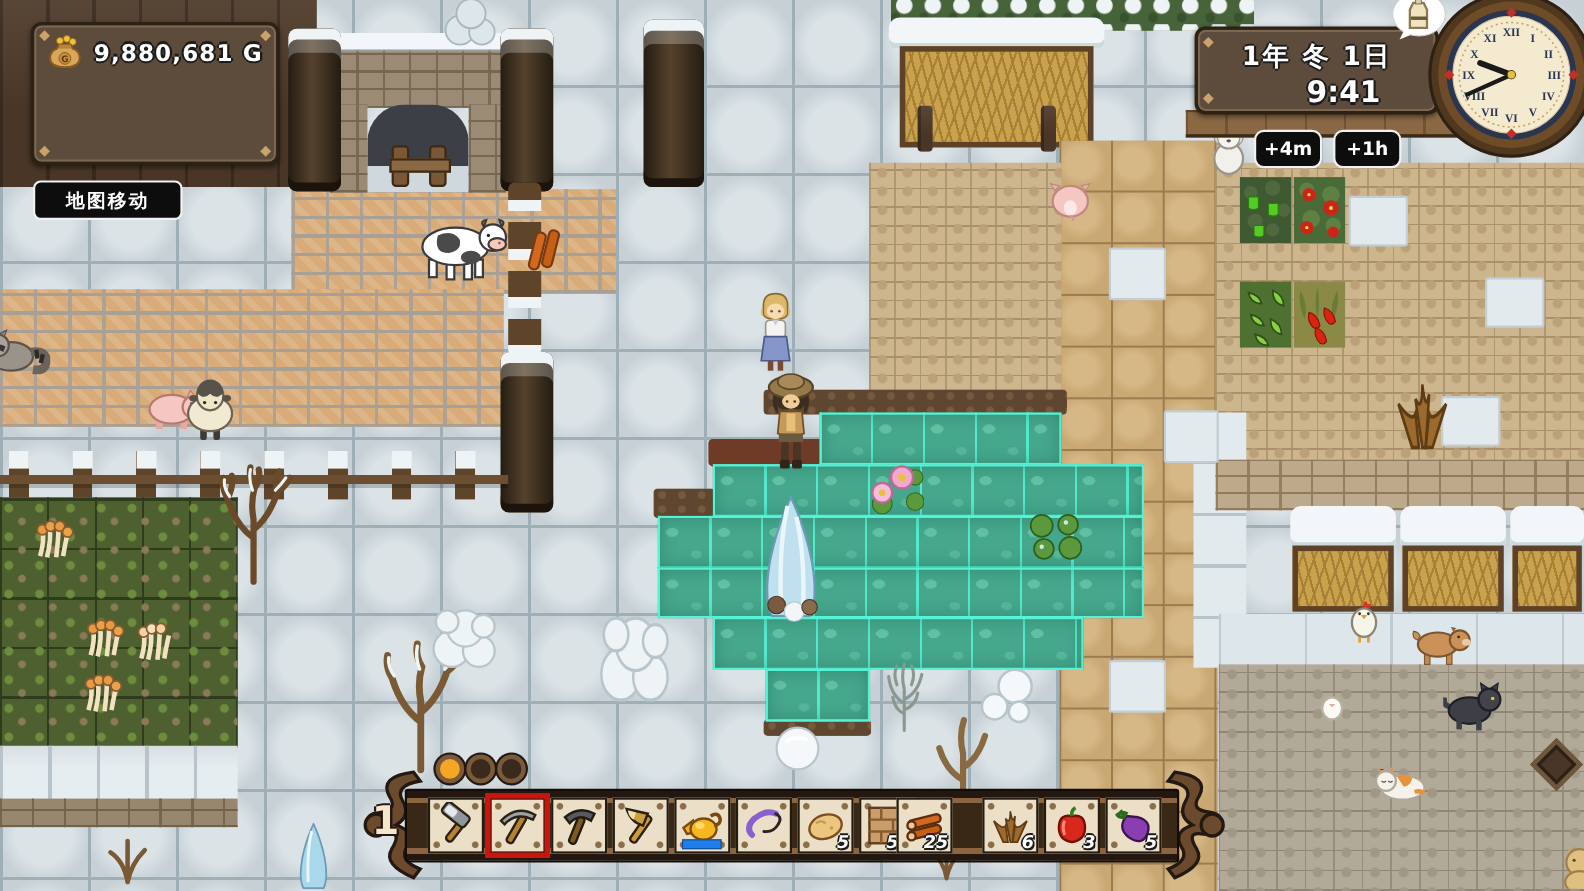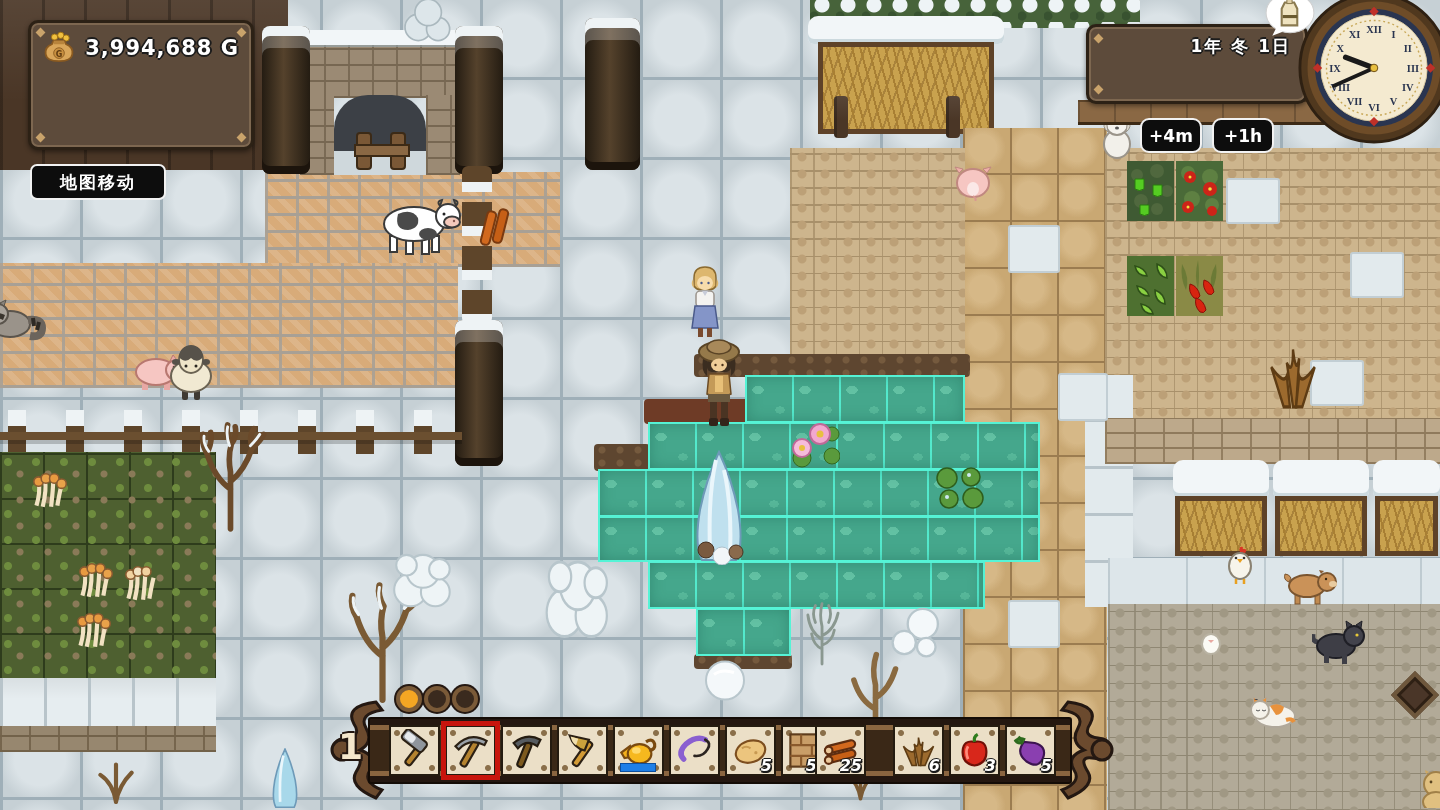--- a/index.html
+++ b/index.html
@@ -585,30 +585,31 @@
   <div class="statrow">
     <span><svg width="32" height="32" viewBox="0 0 36 36">
           <circle cx="13" cy="8" r="3.5" fill="#f0c040" stroke="#a07010"></circle>
           <circle cx="20" cy="6" r="3.5" fill="#f0c040" stroke="#a07010"></circle>
           <circle cx="26" cy="9" r="3.5" fill="#f0c040" stroke="#a07010"></circle>
           <path d="M12 12 h12 l2 4 q8 3 7 11 q-1 8 -15 8 q-14 0 -15 -8 q-1 -8 7 -11 Z" fill="#d9a65a" stroke="#8a5a20" stroke-width="2"></path>
           <rect x="12" y="12" width="12" height="4" fill="#b8843c"></rect>
           <circle cx="18" cy="26" r="6" fill="#c89040" stroke="#8a5a20"></circle>
           <text x="18" y="30" font-size="9" font-weight="bold" text-anchor="middle" fill="#5e3a10" font-family="DejaVu Sans,sans-serif">G</text>
         </svg></span>
-    <span class="statval hudtxt"><span>3,994,688</span> <span>G</span></span>
+    <span class="statval hudtxt"><span>9,880,681</span> <span>G</span></span>
   </div>
 </div>
 <div class="ab badge" style="left:30px;top:164px;width:132px;height:32px">地图移动</div>
 
 <div class="ab t-wood2" style="left:1078px;top:100px;width:255px;height:20px"></div>
 <div class="ab panel" style="left:1086px;top:24px;width:222px;height:80px;box-sizing:border-box;padding:8px 14px">
   <span class="rv" style="left:6px;top:8px"></span>
     <span class="rv" style="left:6px;bottom:8px"></span>
-  <div class="hudtxt" style="font-size:17px;text-align:right;letter-spacing:2px">1年 冬 1日</div>
+  <div class="hudtxt" style="font-size:24px;text-align:center;letter-spacing:2px">1年 冬 1日</div>
+  <div class="hudtxt" style="font-size:27px;text-align:right;padding-right:36px;margin-top:2px">9:41</div>
 </div>
 <div class="ab tbtn" style="left:1140px;top:118px;width:58px;height:31px">+4m</div>
 <div class="ab tbtn" style="left:1212px;top:118px;width:58px;height:31px">+1h</div>
 
 <div class="ab ent" style="left:1264px;top:-8px;width:52px;height:46px">
   <svg viewBox="0 0 50 44" width="52" height="46">
       <ellipse cx="25" cy="20" rx="23" ry="19" fill="#fff" stroke="#d0d0d0"></ellipse>
       <path d="M12 34 l-4 8 10 -4 Z" fill="#fff"></path>
       <g>
         <path d="M20 10 h9 l3 6 v16 h-15 v-16 Z" fill="#efe3c0" stroke="#8a7a50" stroke-width="2"></path>

